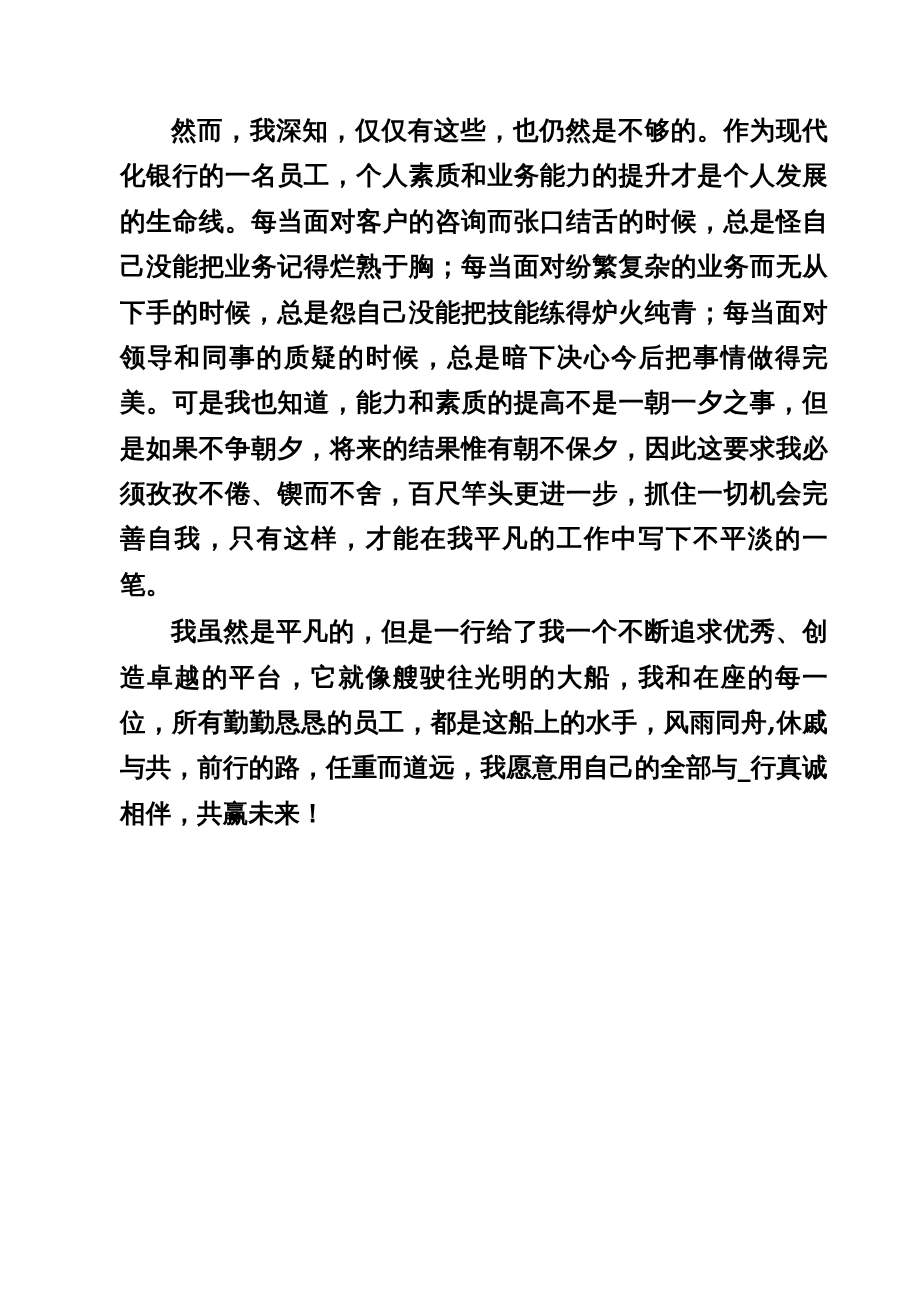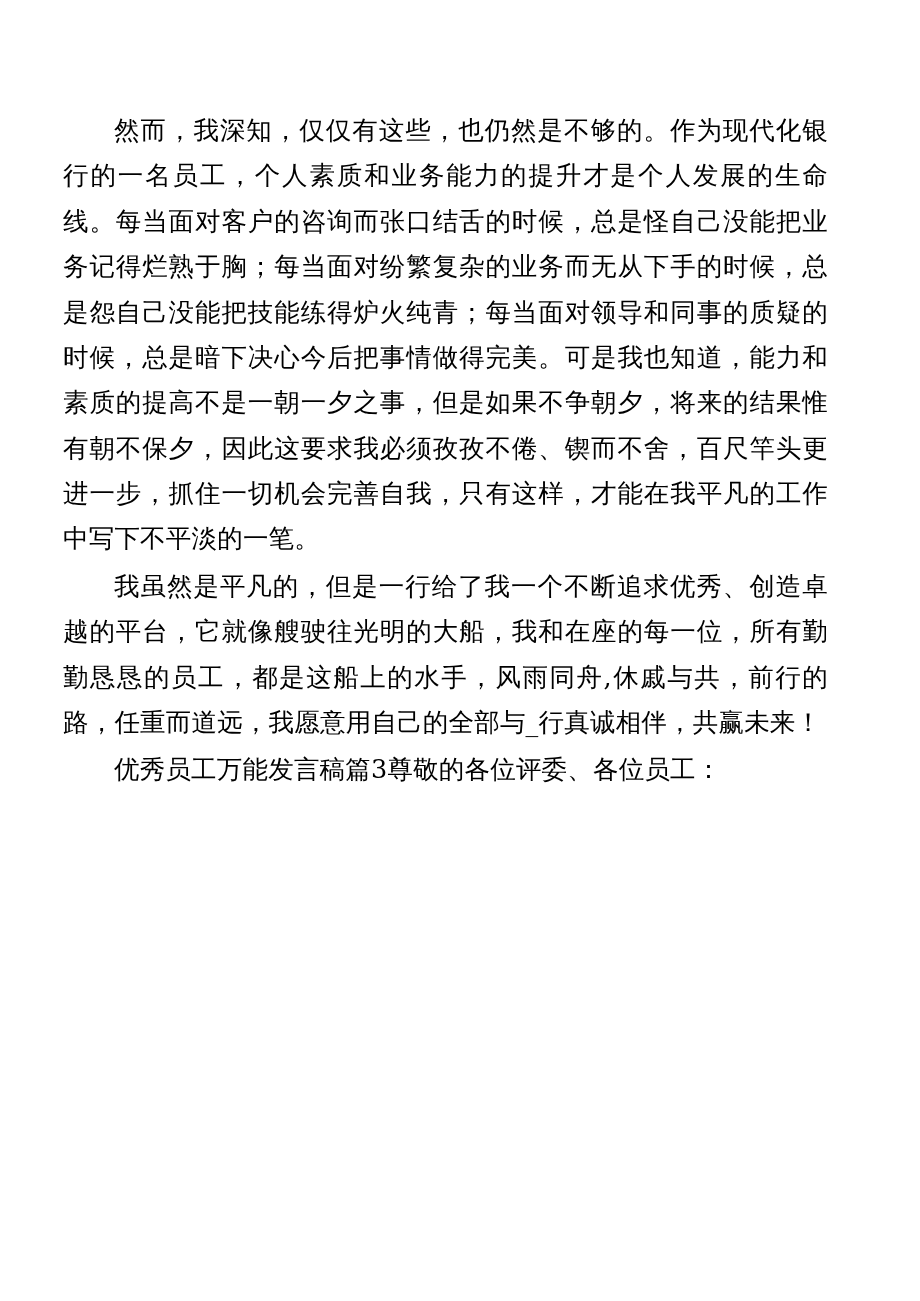--- a/index.html
+++ b/index.html
@@ -11,22 +11,23 @@
     width: 920px;
     min-height: 1301px;
     font-family: "DejaVu Serif", "Liberation Serif", serif;
     color: #000000;
   }
   .page {
     position: relative;
     width: 920px;
     min-height: 1301px;
     box-sizing: border-box;
-    padding: 108px 92px 60px 63px;
+    padding: 108px 92px 60px 120px;
     background: #ffffff;
+    font-weight: bold;
   }
   .doc-body {
     font-size: 25.5px;
     line-height: 1.78;
     text-align: justify;
     text-justify: inter-ideograph;
     letter-spacing: 0.2px;
   }
   .para {
     margin: 0 0 2px 0;
@@ -37,15 +38,14 @@
     margin-bottom: 0;
   }
 </style>
 </head>
 <body>
 
 <div class="page">
   <div class="doc-body">
     <p class="para">然而，我深知，仅仅有这些，也仍然是不够的。作为现代化银行的一名员工，个人素质和业务能力的提升才是个人发展的生命线。每当面对客户的咨询而张口结舌的时候，总是怪自己没能把业务记得烂熟于胸；每当面对纷繁复杂的业务而无从下手的时候，总是怨自己没能把技能练得炉火纯青；每当面对领导和同事的质疑的时候，总是暗下决心今后把事情做得完美。可是我也知道，能力和素质的提高不是一朝一夕之事，但是如果不争朝夕，将来的结果惟有朝不保夕，因此这要求我必须孜孜不倦、锲而不舍，百尺竿头更进一步，抓住一切机会完善自我，只有这样，才能在我平凡的工作中写下不平淡的一笔。</p>
     <p class="para">我虽然是平凡的，但是一行给了我一个不断追求优秀、创造卓越的平台，它就像艘驶往光明的大船，我和在座的每一位，所有勤勤恳恳的员工，都是这船上的水手，风雨同舟,休戚与共，前行的路，任重而道远，我愿意用自己的全部与_行真诚相伴，共赢未来！</p>
-    <p class="para para-last">优秀员工万能发言稿篇3尊敬的各位评委、各位员工：</p>
   </div>
 </div>
 
 </body></html>

